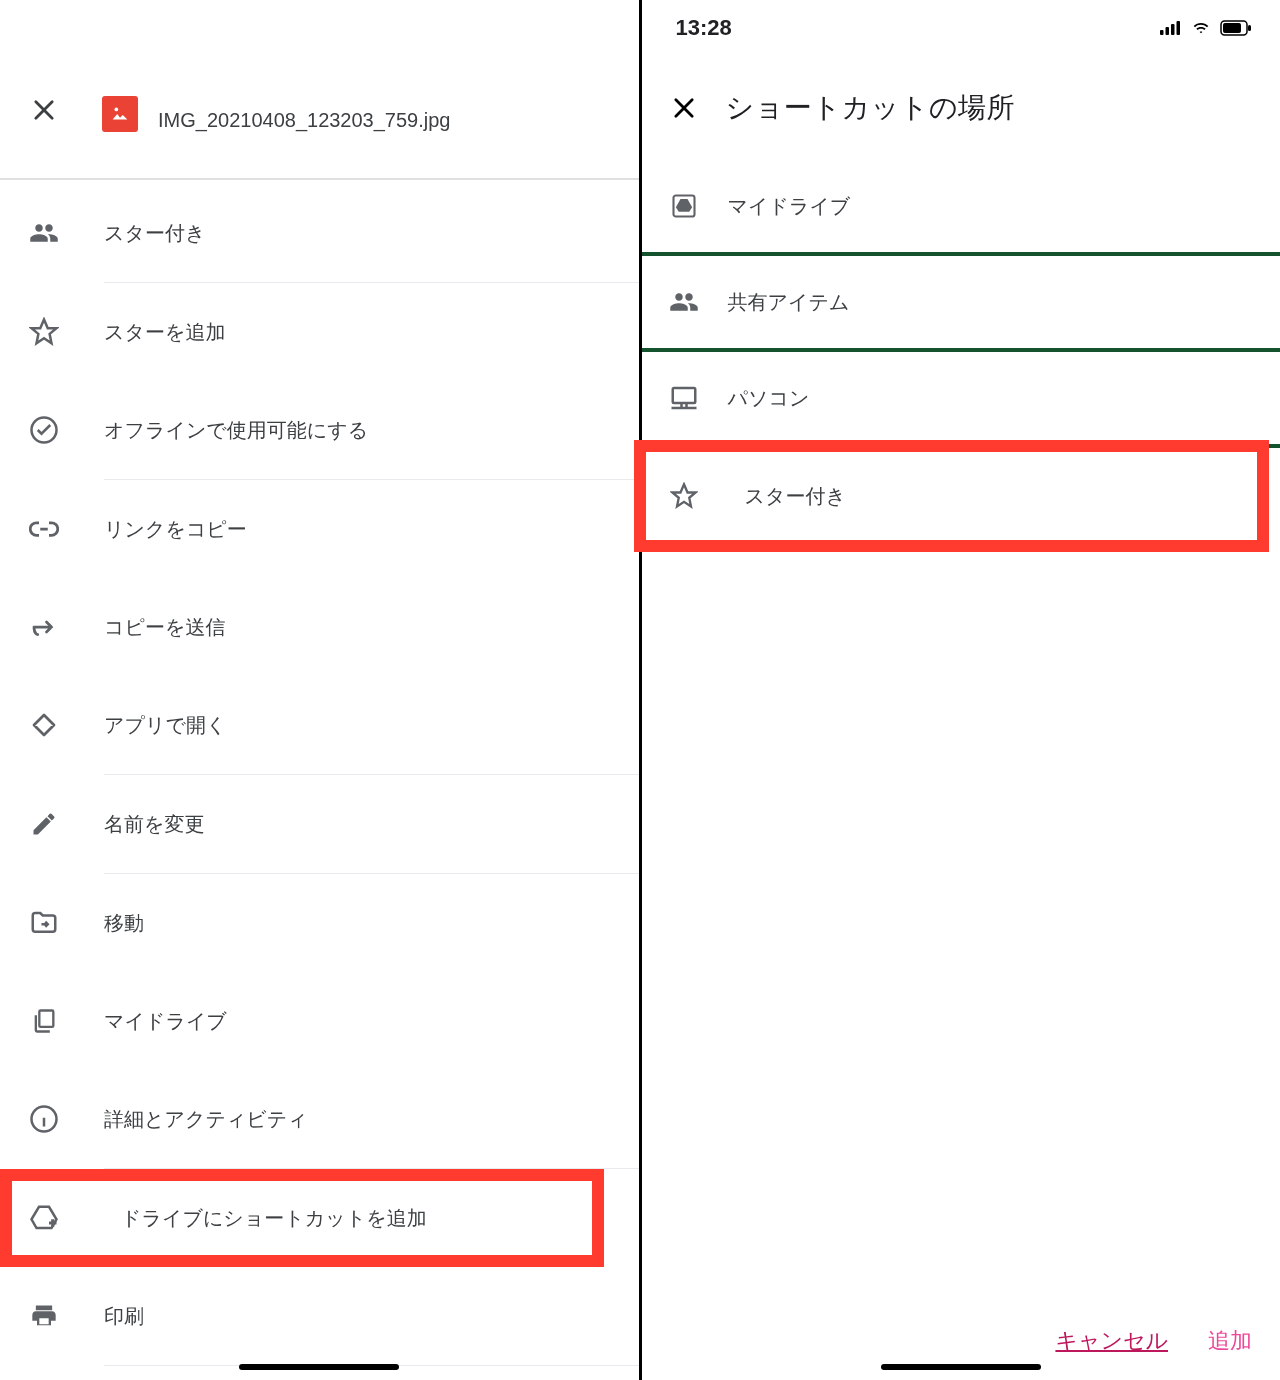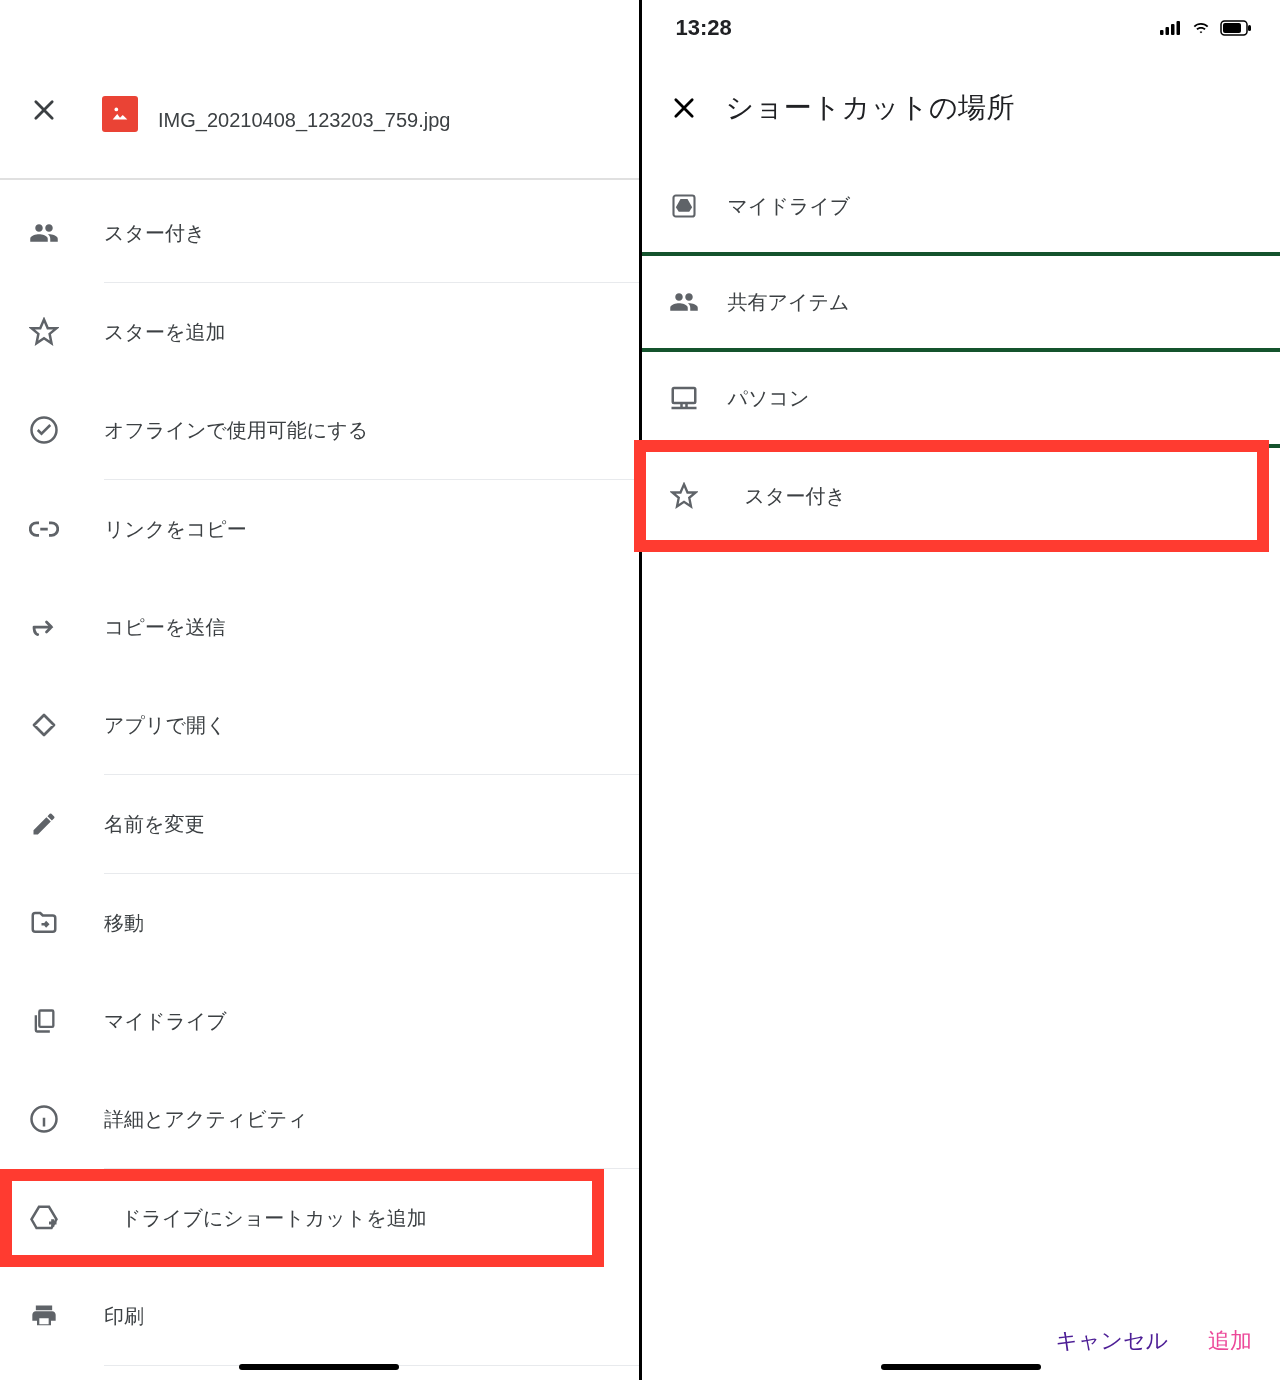--- a/index.html
+++ b/index.html
@@ -157,21 +157,21 @@
     width: 97%;
   }
   .r-footer {
     position:absolute;
     bottom: 24px;
     right: 28px;
     display:flex;
     gap: 40px;
     font-size:22px;
   }
-  .btn-cancel { color:#4c1d95; font-weight:500;}
+  .btn-cancel { color:#be185d; font-weight:500;text-decoration:underline;}
   .btn-add { color:#ec4899; font-weight:500;}
   svg { display:block; }
 </style>
 </head>
 <body>
 
 <div class="stage">
 
 <div class="pane">
   <div class="l-header">

